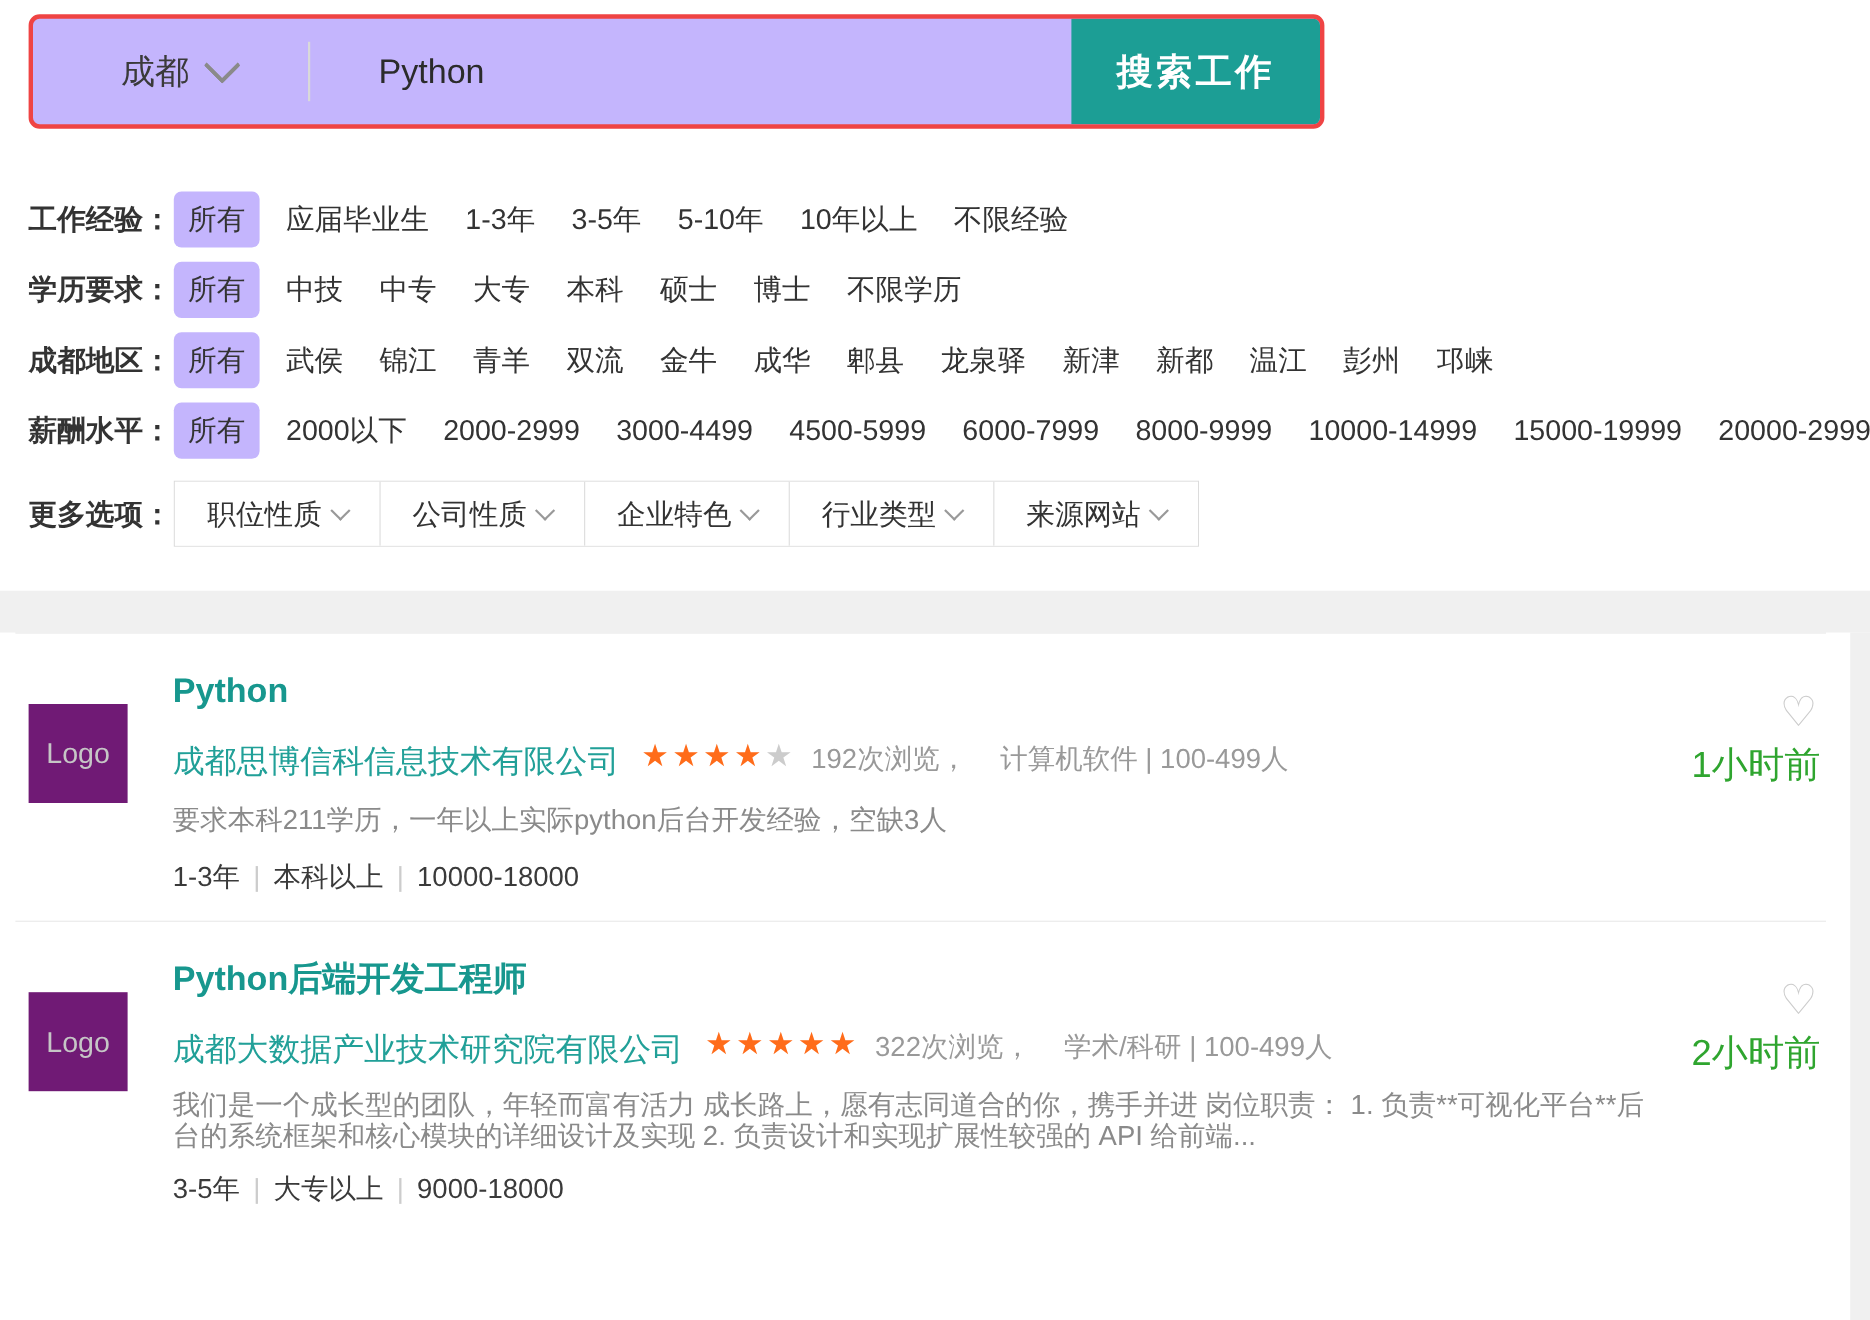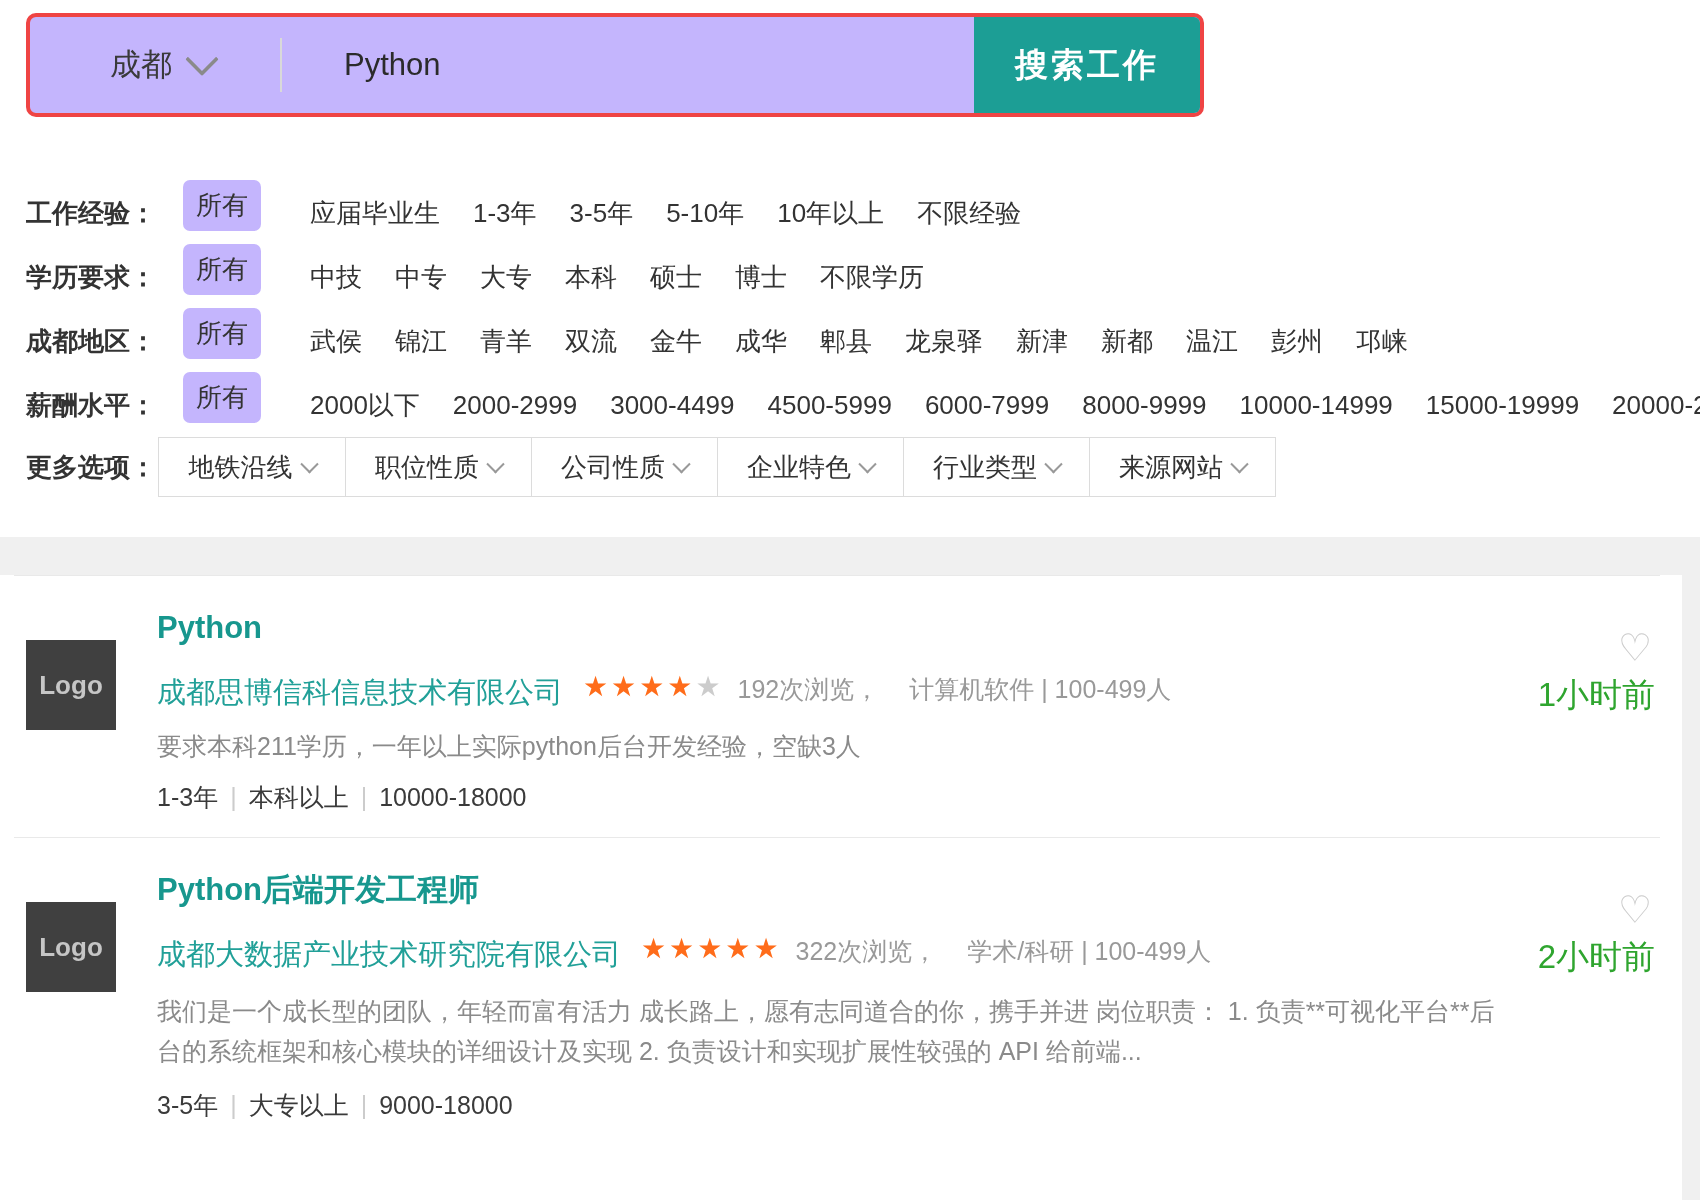--- a/index.html
+++ b/index.html
@@ -14,21 +14,21 @@
   .city-label { font-size:31px; color:#3a3a3a; }
   .chev-big { width:24px; height:24px; border-right:4px solid #8a8a8a; border-bottom:4px solid #8a8a8a;
     transform:rotate(45deg) translate(-4px,-4px); border-radius:2px; }
   .vsep { width:2px; height:54px; background:#d9d9d9; align-self:center; }
   .keyword { flex:1; display:flex; align-items:center; padding-left:62px; font-size:31px; color:#2b2b2b; }
   .search-btn { width:226px; background:#1c9e95; color:#fff; font-size:33px; font-weight:bold;
     display:flex; align-items:center; justify-content:center; letter-spacing:3px; border:none; cursor:pointer; }
 
   
   .filters { margin:50px 0 0 26px; }
-  .frow { display:flex; align-items:flex-end; height:64px; white-space:nowrap;gap:25px; }
+  .frow { display:flex; align-items:center; height:64px; white-space:nowrap; }
   .flabel { font-size:26px; font-weight:bold; color:#333; width:132px; flex:none; }
   .fchip { background:#c4b5fd; border-radius:7px; padding:8px 13px; font-size:26px; color:#333; margin-right:24px; flex:none; }
   .fopts { display:flex; align-items:center; }
   .fopts .fopt { font-size:26px; color:#333; margin-right:33px; cursor:pointer; }
 
   
   .more-row { margin:14px 0 0 26px; display:flex; align-items:center; }
   .dd-group { display:flex; border:1px solid #dcdcdc; }
   .dd { width:186px; height:58px; display:flex; align-items:center; justify-content:center; gap:10px;
     font-size:26px; color:#333; border-left:1px solid #dcdcdc; cursor:pointer; background:#fff; }
@@ -49,32 +49,32 @@
   .cbx { width:24px; height:24px; border:2px solid #ccc; border-radius:6px; background:#fff; margin-right:5px; }
   .cbx-label { font-size:26px; color:#333; }
   .summary { margin-left:auto; font-size:26px; color:#333; white-space:nowrap; }
   .summary .cnt { color:#ff6000; }
   .summary .hl { font-weight:bold; color:#2b2b2b; }
 
   .rule { height:1px; background:#e9e9e9; margin:0 40px 0 14px; }
 
   
   .listing { position:relative; padding:0 45px 22px 157px; }
-  .logo-box { position:absolute; left:26px; top:31px; width:90px; height:90px; background:#404040;
-    display:flex; align-items:center; justify-content:center; font-size:26px; font-weight:700; color:#c6c6c6; }
+  .logo-box { position:absolute; left:26px; top:31px; width:90px; height:90px; background:#701a75;
+    display:flex; align-items:center; justify-content:center; font-size:26px; font-weight:400; color:#c6c6c6; }
   .job-title { margin-top:33px; font-size:31px; font-weight:bold; color:#17978e; height:38px; line-height:38px; cursor:pointer; }
   .company-row { margin-top:26px; display:flex; align-items:flex-start; height:38px; white-space:nowrap; }
   .company { font-size:29px; color:#21a098; cursor:pointer; }
   .stars { font-size:28px; letter-spacing:3px; margin-left:20px; line-height:1; }
   .stars .on { color:#ff6c1a; }
   .stars .off { color:#ccc; }
   .views { font-size:25px; color:#999; margin-left:14px; }
   .industry { font-size:25px; color:#999; margin-left:30px; }
   .post-time { margin-left:auto; font-size:33px; color:#2fa52f; }
-  .desc { margin-top:18px; font-size:25px; color:#8a8a8a; line-height:40px; max-width:1340px; }
+  .desc { margin-top:18px; font-size:25px; color:#8a8a8a; line-height:28px; max-width:1340px; }
   .desc1 { height:34px; line-height:34px; }
   .meta { margin-top:16px; font-size:25px; color:#3a3a3a; height:36px; line-height:36px; }
   .meta .sep { color:#ccc; margin:0 12px; }
   .heart { position:absolute; right:48px; top:20px; font-size:38px; color:#ccc; line-height:1; cursor:pointer; }
 </style>
 </head>
 <body>
 
 <div class="searchbar">
   <div class="city">
@@ -145,24 +145,20 @@
         <span class="fopt">15000-19999</span>
         <span class="fopt">20000-29999</span>
       </span>
   </div>
 </div>
 
 <div class="more-row">
   <span class="flabel">更多选项：</span>
   <div class="dd-group">
     <div class="dd">
-      <span>地铁沿线</span>
-      <span class="chev-sm"></span>
-    </div>
-    <div class="dd">
       <span>职位性质</span>
       <span class="chev-sm"></span>
     </div>
     <div class="dd">
       <span>公司性质</span>
       <span class="chev-sm"></span>
     </div>
     <div class="dd">
       <span>企业特色</span>
       <span class="chev-sm"></span>

